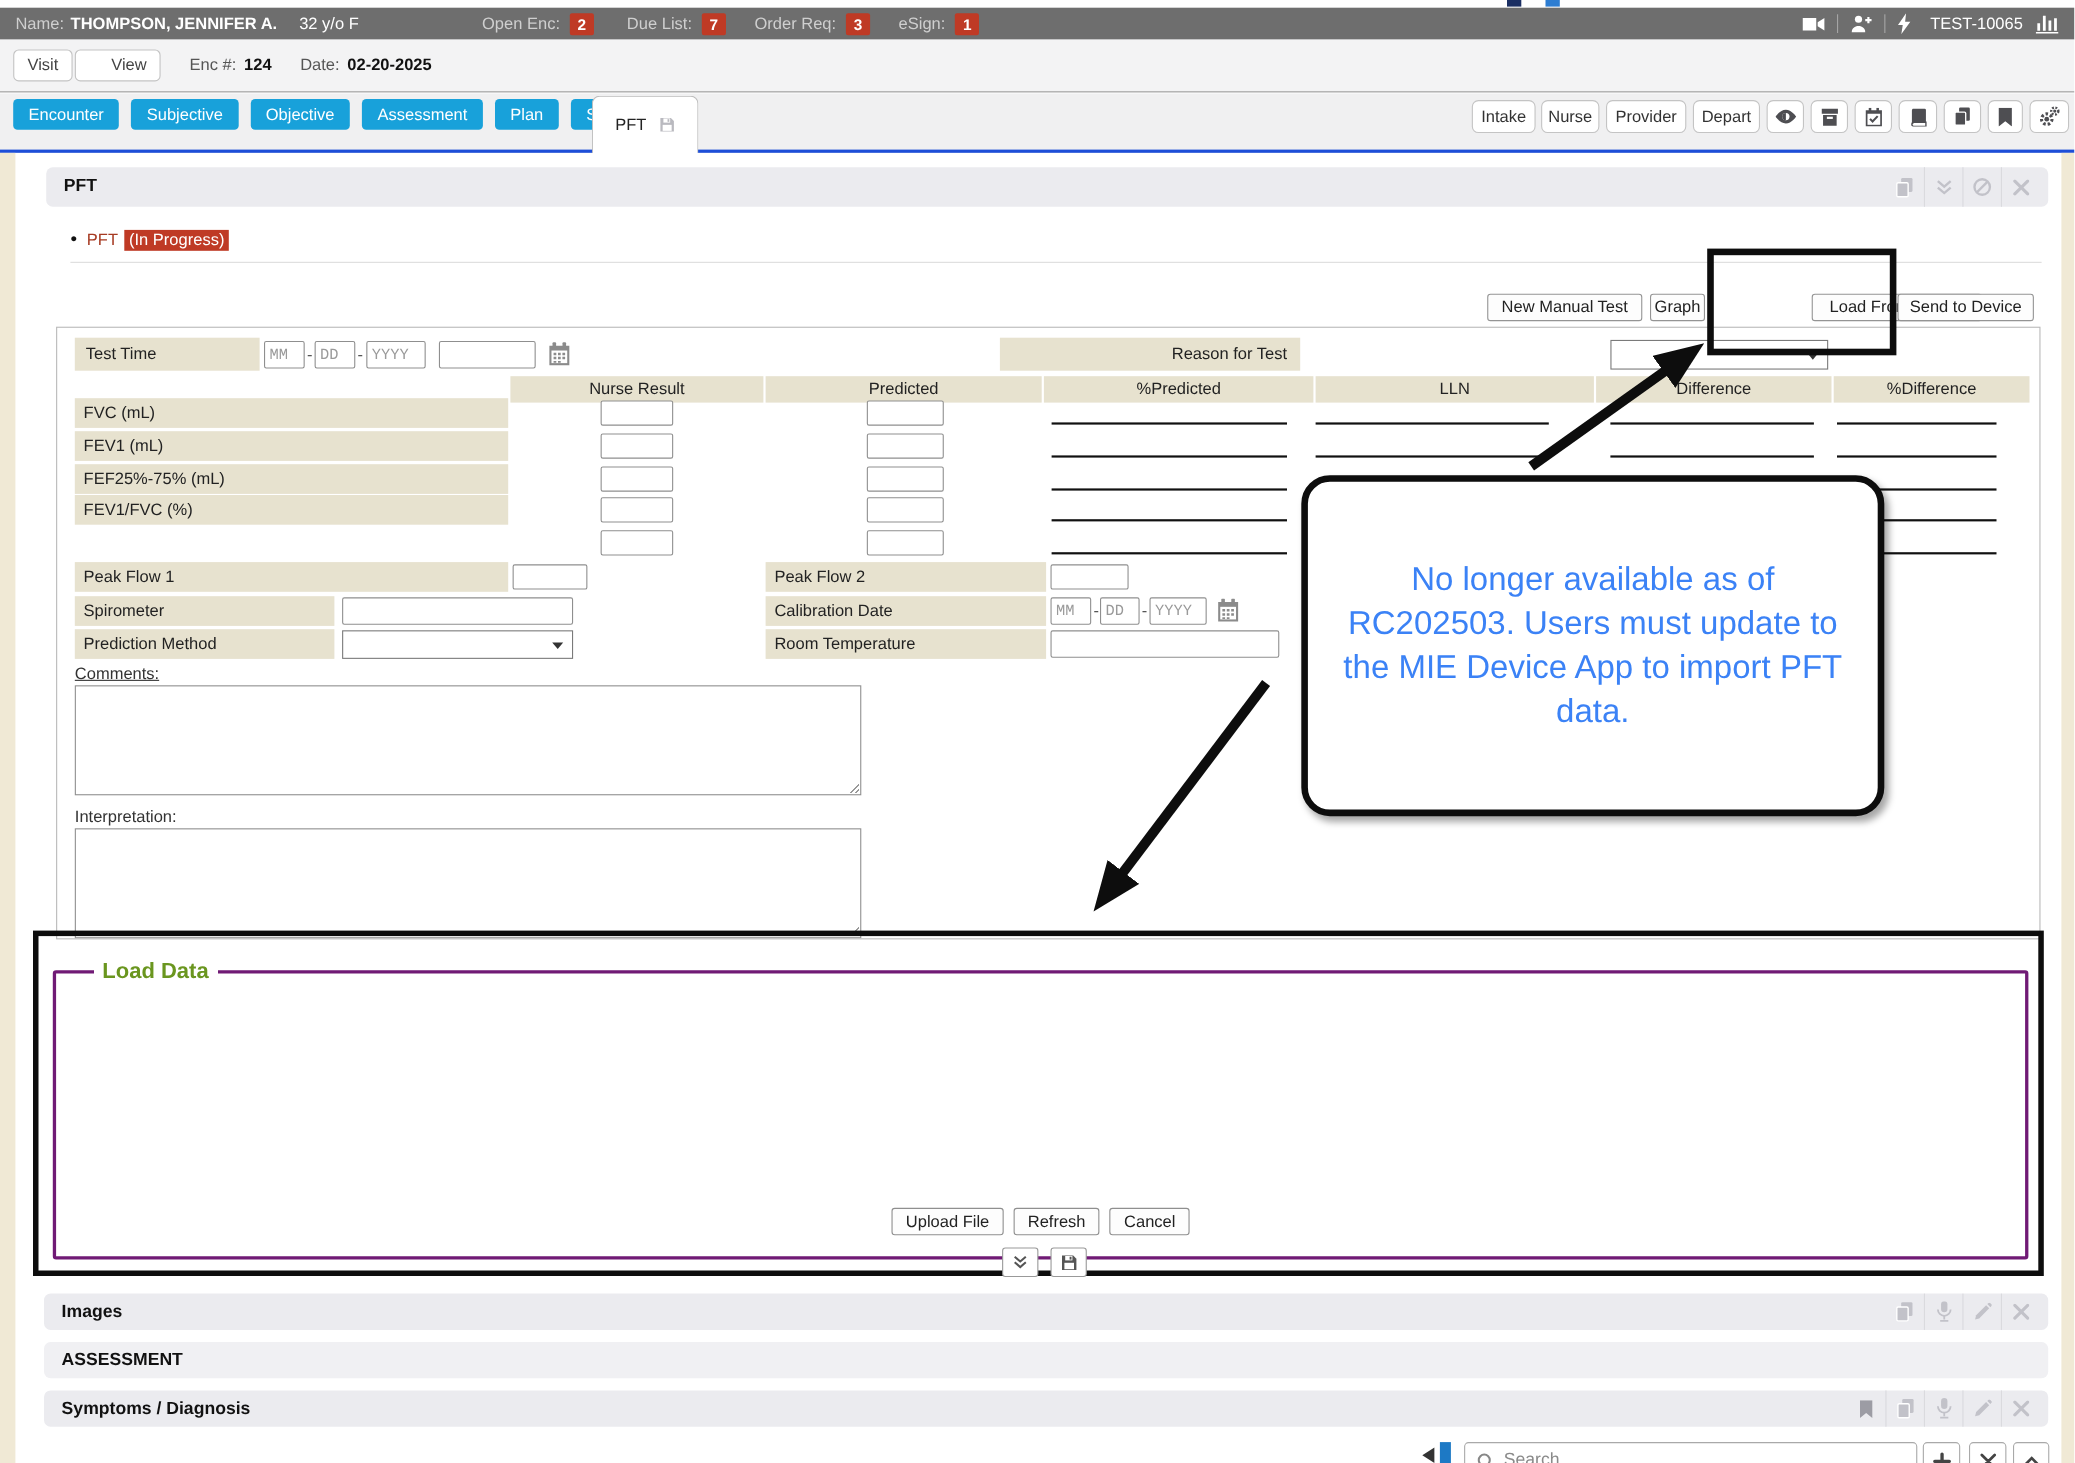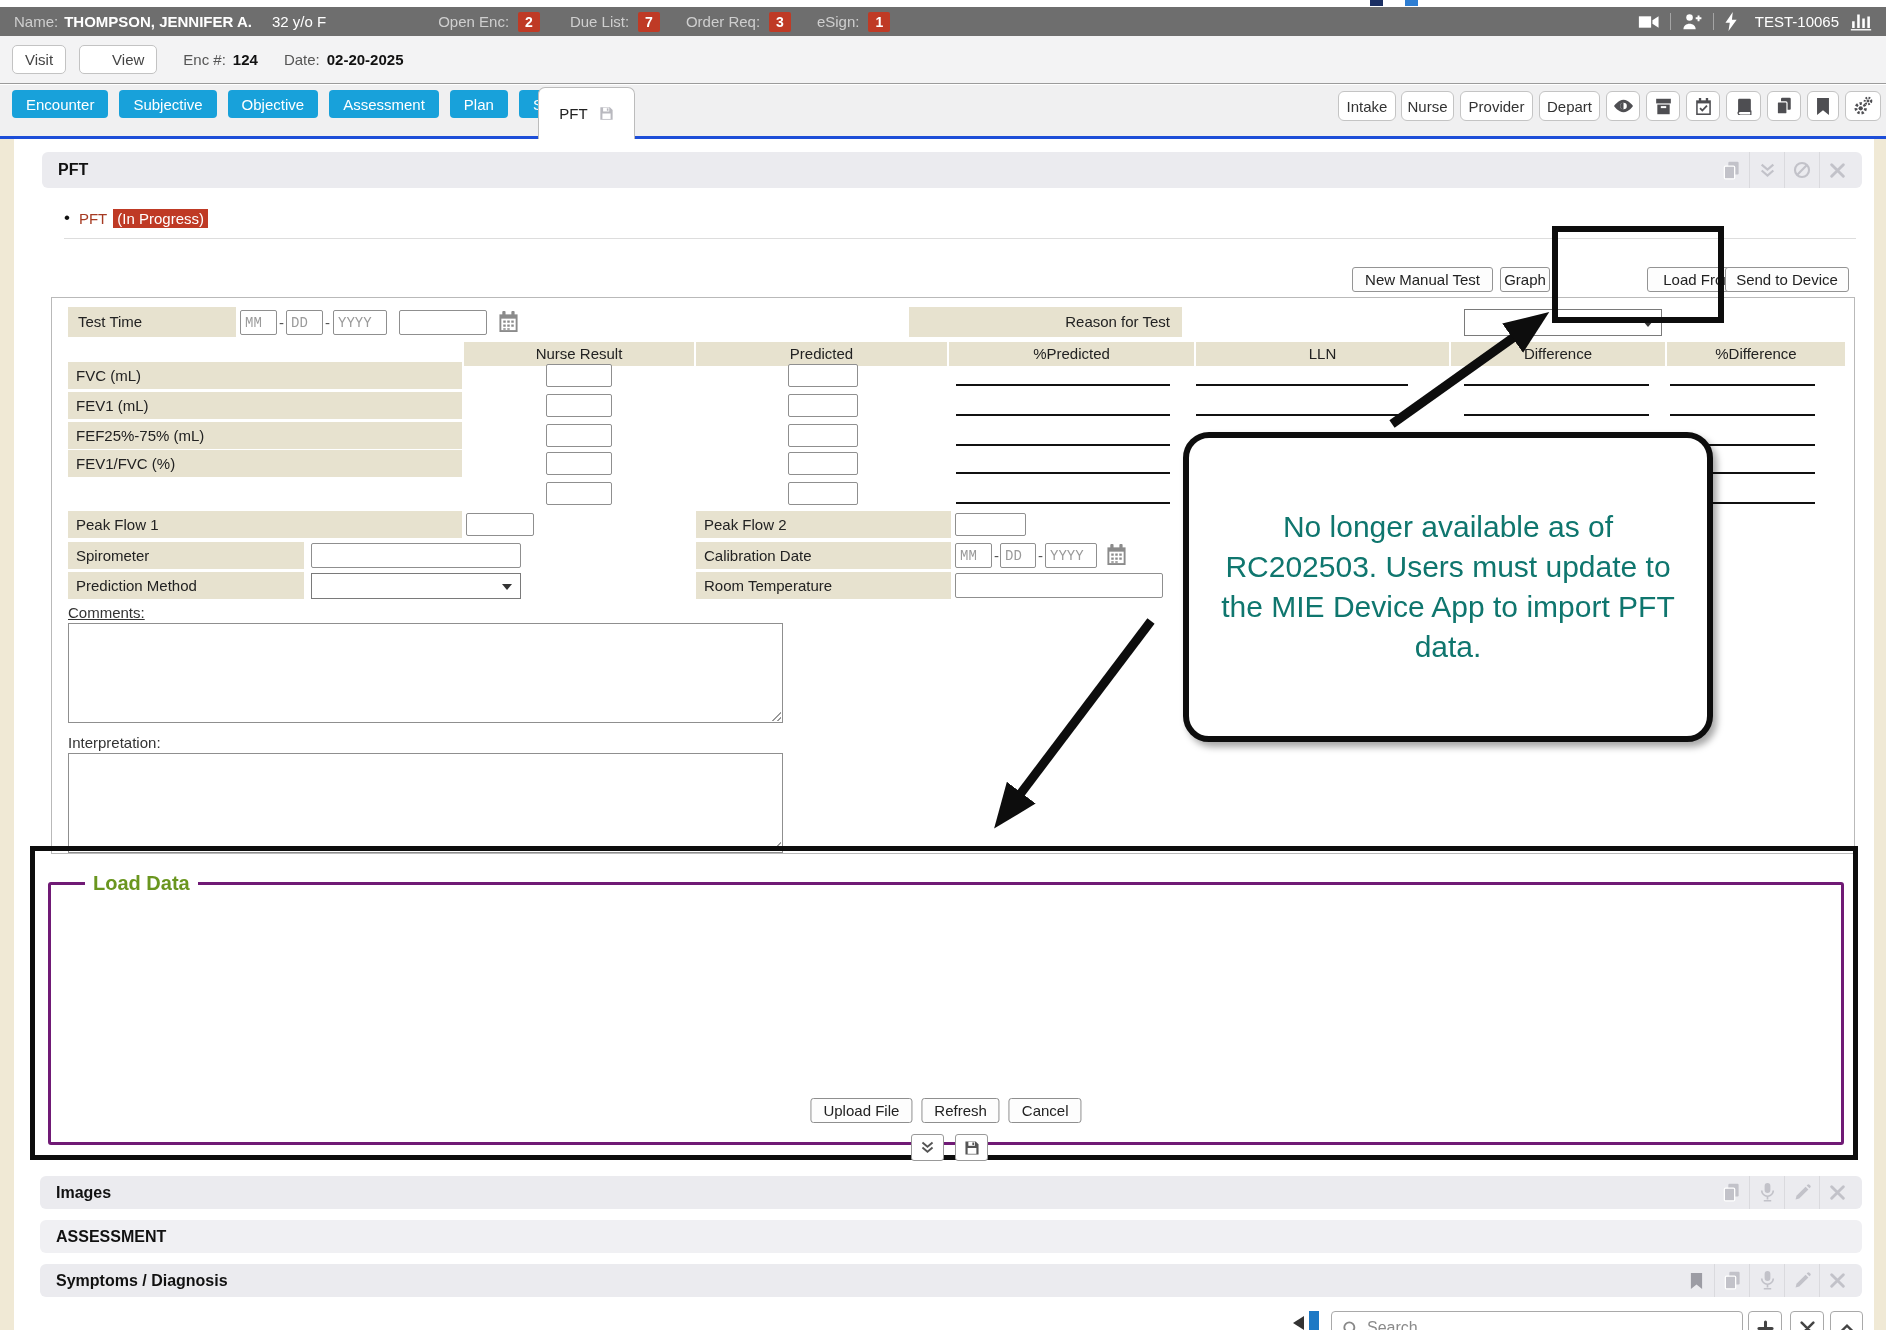--- a/index.html
+++ b/index.html
@@ -92,21 +92,21 @@
                clip-path:polygon(100% 0, 100% 100%, 0 100%); }
   .cal-ico { position:absolute; color:#8b8b8b; }
 
   
   .anno-rect { position:absolute; border:6px solid #0d0d0d; background:transparent; }
   .anno-rect.thin { border-width:5px; }
   .callout { position:absolute; left:1183px; top:293px; width:530px; height:310px; background:#fff;
              border:6px solid #0d0d0d; border-radius:26px; z-index:31;
              box-shadow:4px 5px 7px rgba(0,0,0,0.35);
              display:flex; align-items:center; justify-content:center; text-align:center;
-             font-size:30px; line-height:40px; color:#0f766e; padding:0 26px; }
+             font-size:30px; line-height:40px; color:#3b82f6; padding:0 26px; }
   .arrows { position:absolute; left:0; top:0; width:1886px; height:1191px; z-index:32; pointer-events:none; }
 
   
   .ld-fieldset { position:absolute; left:48px; top:733px; width:1796px; height:273px;
                  border:3px solid #701a75; border-radius:3px; background:#fff; }
   .ld-fieldset legend { margin-left:34px; padding:0 8px; color:#6a961f; font-size:20px; font-weight:bold; }
   .ld-btns { position:absolute; left:50%; transform:translateX(-50%); bottom:19px; display:flex; gap:9px; }
   .btn-form { background:#fdfdfd; border:1px solid #8f8f8f; border-radius:3px; padding:3px 12px;
               font-size:15px; color:#222; cursor:pointer; }
   .mini-btn { position:absolute; width:33px; height:27px; background:#fff; border:1px solid #999;
@@ -172,21 +172,21 @@
         <svg width="22" height="18" viewBox="0 0 26 20" fill="#fff">
             <path d="M1 18.4h24V20H1z"></path>
             <path d="M2.5 9h3v8h-3zM8.5 1h3v16h-3zM14.5 6h3v11h-3zM20.5 3.5h3V17h-3z"></path>
           </svg>
       </span>
     </span>
   </div>
 
   <div class="encbar">
     <button class="btn-plain">Visit</button>
-    <button class="btn-plain" style="margin-left:13px;padding-left:32px;">View</button>
+    <button class="btn-plain" style="margin-left:2px;padding-left:32px;">View</button>
     <span class="enc-label">Enc #:</span>
     <span class="enc-val">124</span>
     <span class="enc-label">Date:</span>
     <span class="enc-val">02-20-2025</span>
   </div>
 
   <div class="navbar">
     <div class="navtabs">
       <button class="btn-blue">Encounter</button>
       <button class="btn-blue">Subjective</button>

